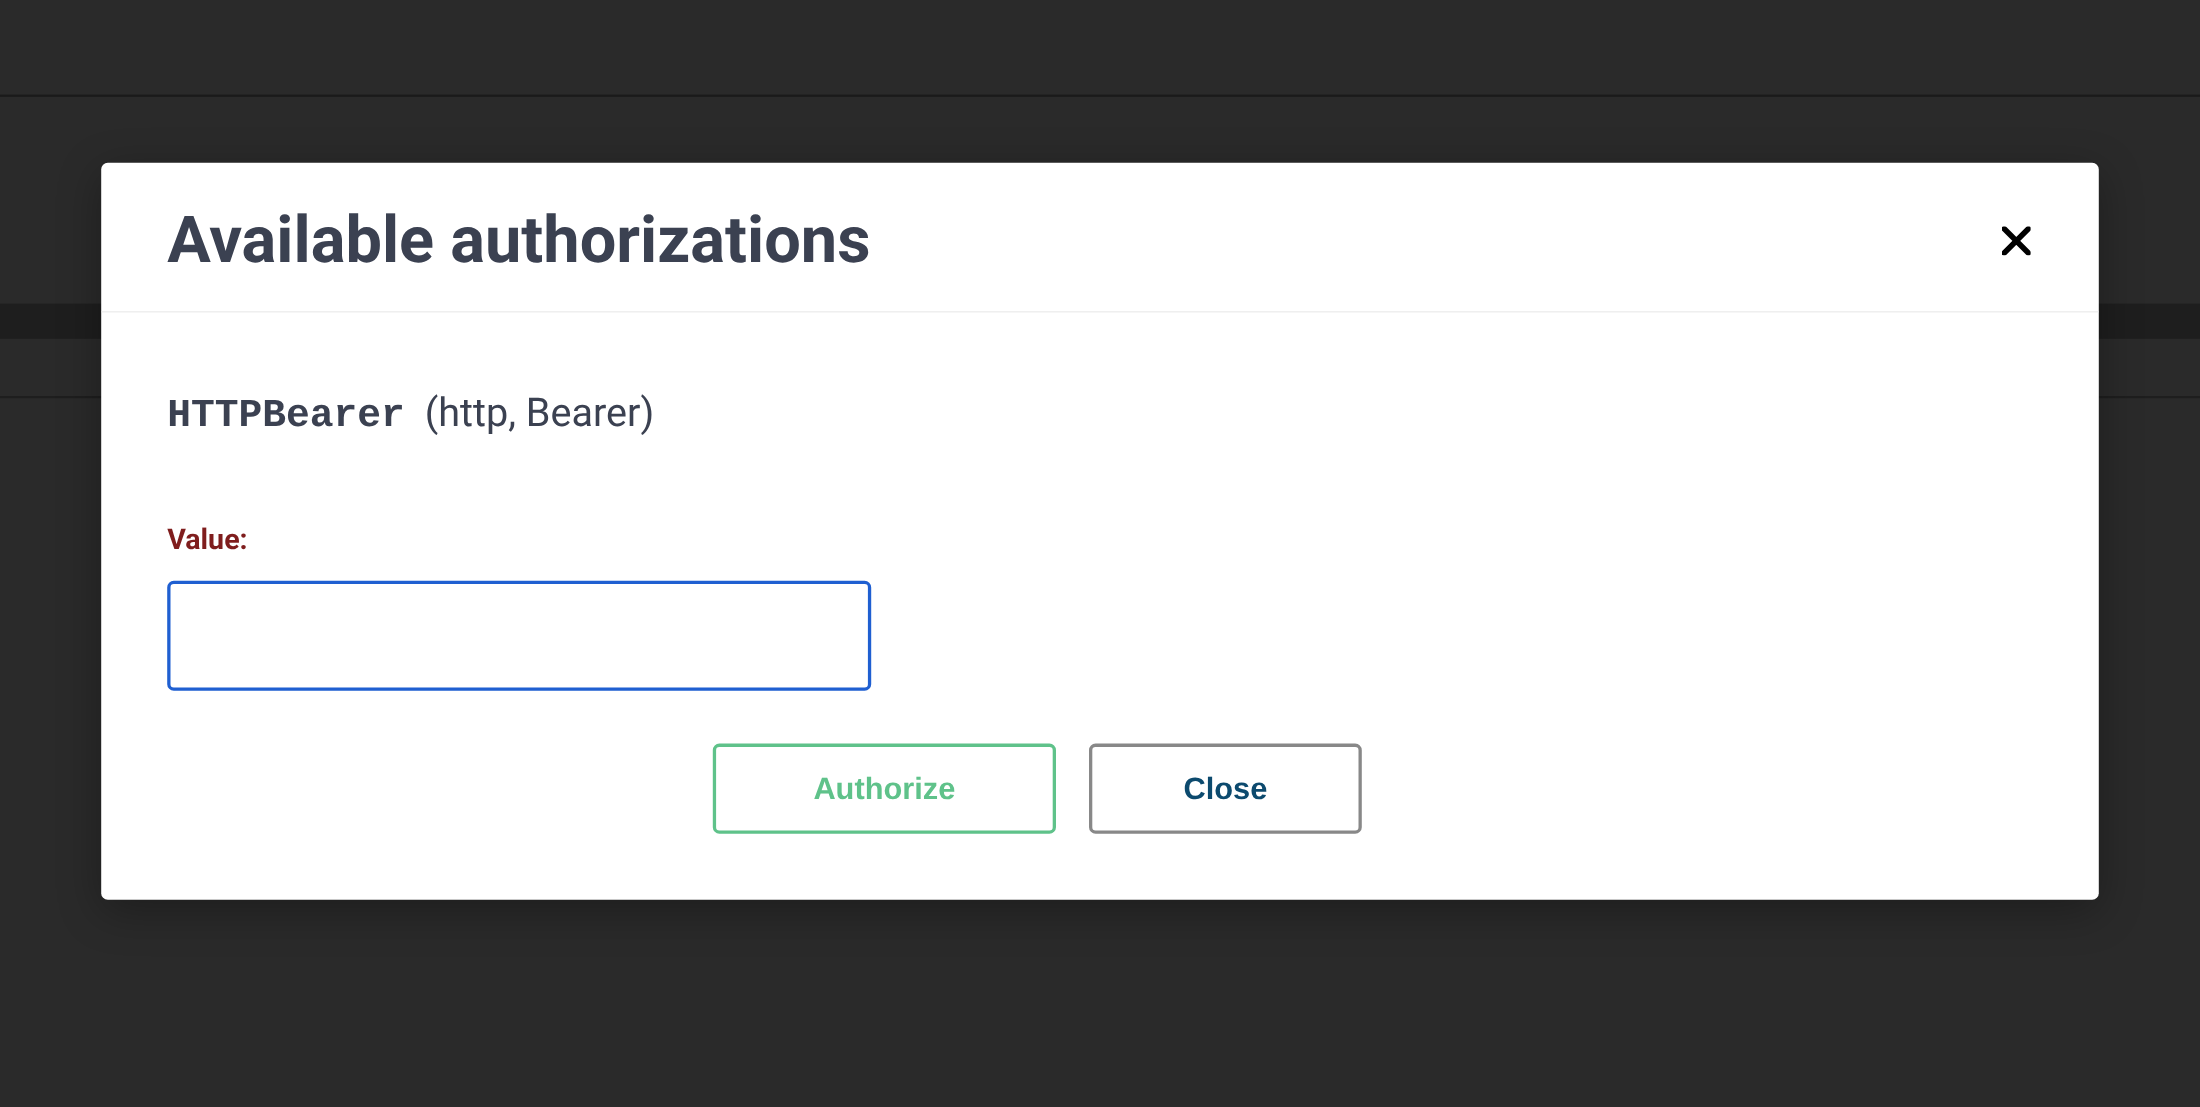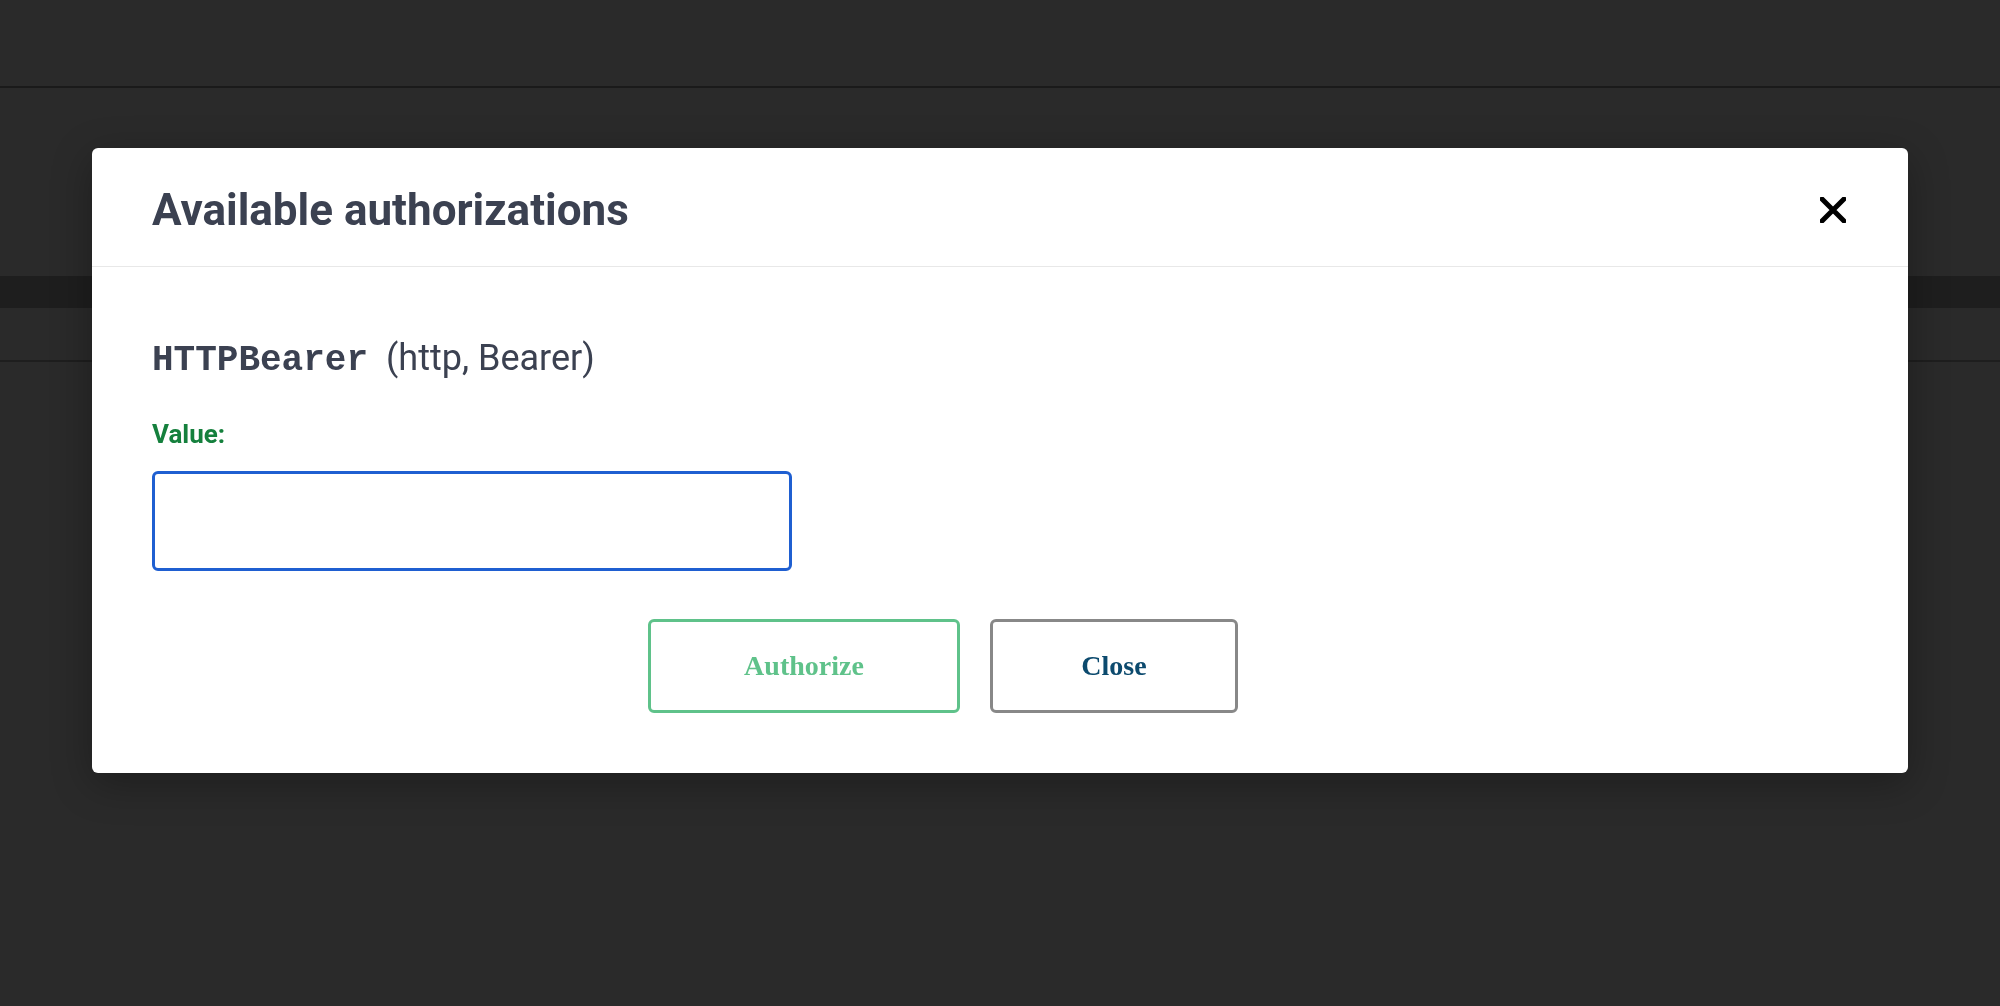--- a/index.html
+++ b/index.html
@@ -66,21 +66,21 @@
     
     .modal-header {
       padding: 36px 60px 30px 60px;
       border-bottom: 1px solid #e8e8e8;
       display: flex;
       align-items: center;
       justify-content: space-between;
     }
     
     .modal-title {
-      font-size: 44px;
+      font-size: 59px;
       font-weight: 700;
       color: #3b4151;
     }
     
     .close-icon {
       width: 30px;
       height: 30px;
       cursor: pointer;
       color: #000000;
       display: flex;
@@ -91,40 +91,40 @@
     }
     
     .modal-body {
       padding: 70px 60px 60px 60px;
     }
     
     .scheme-header {
       display: flex;
       align-items: baseline;
       gap: 18px;
-      margin-bottom: 38px;
+      margin-bottom: 78px;
     }
     
     .scheme-name {
       font-family: "SF Mono", Monaco, Consolas, "Courier New", monospace;
       font-size: 36px;
       font-weight: 600;
       color: #3b4151;
     }
     
     .scheme-type {
       font-size: 36px;
       font-weight: 400;
       color: #3b4151;
     }
     
     .field-label {
       font-size: 26px;
       font-weight: 700;
-      color: #15803d;
+      color: #7f1d1d;
       margin-bottom: 22px;
       display: block;
     }
     
     .field-input {
       width: 640px;
       height: 100px;
       border: 3px solid #1f5fd1;
       border-radius: 6px;
       font-size: 24px;
@@ -134,31 +134,30 @@
     }
     
     .button-row {
       display: flex;
       gap: 30px;
       margin-top: 48px;
       padding-left: 496px;
     }
     
     .btn {
-      height: 94px;
+      height: 82px;
       padding: 0 48px;
       border-radius: 6px;
       font-size: 28px;
       font-weight: 700;
       cursor: pointer;
       background: #ffffff;
       display: flex;
       align-items: center;
       justify-content: center;
-      font-family: Liberation Serif, serif;
     }
     
     .btn-authorize {
       border: 3px solid #5fc28a;
       color: #5fc28a;
       min-width: 312px;
     }
     
     .btn-close {
       border: 3px solid #888888;

